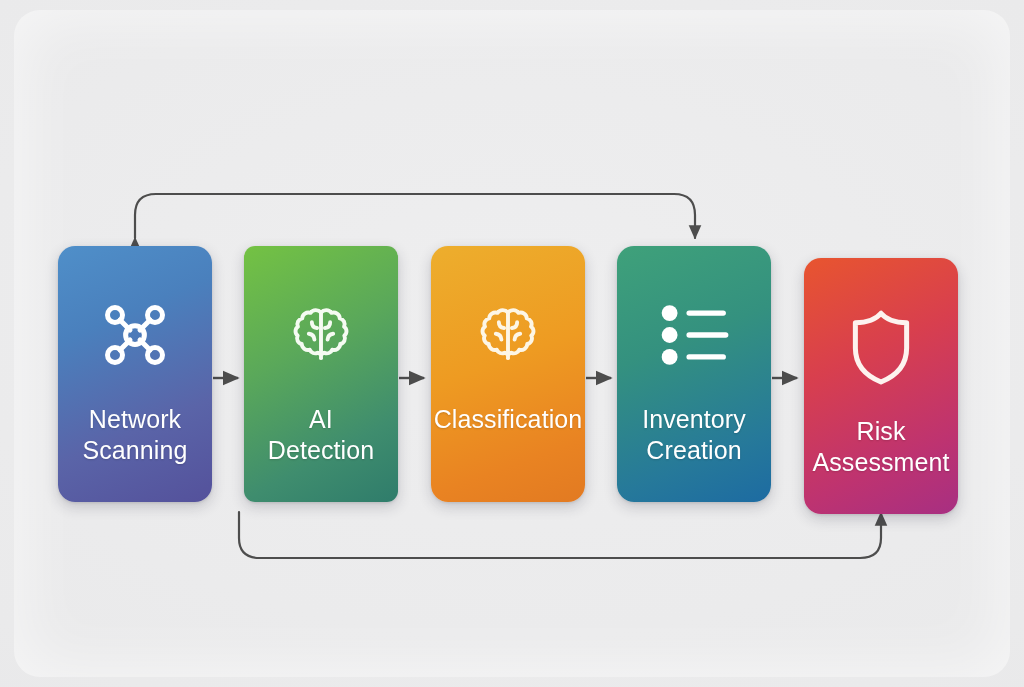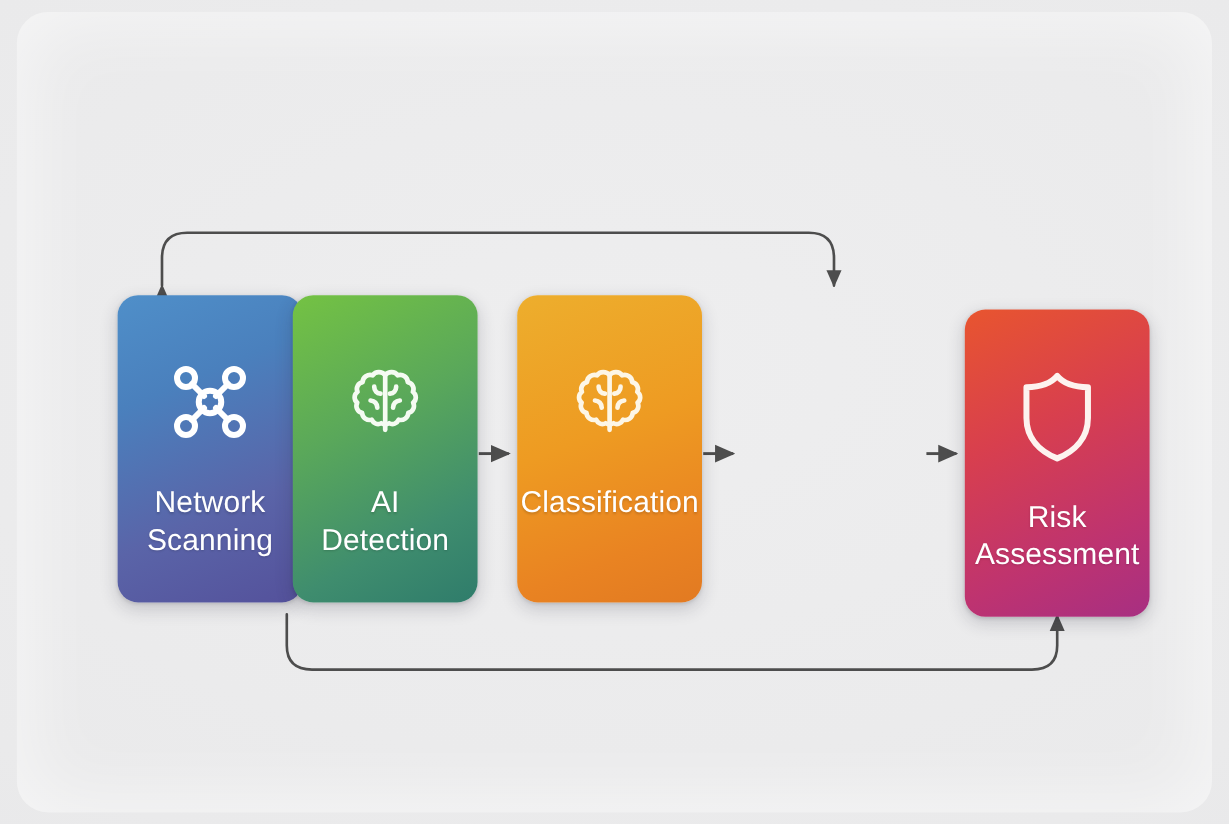--- a/index.html
+++ b/index.html
@@ -53,22 +53,22 @@
   }
 
   
   #card-0{left:58px;}
   #card-1{left:244px;}
   #card-2{left:431px;}
   #card-3{left:617px;}
   #card-4{left:804px;margin-top:12px;}
 
   
-  #card-0{background:linear-gradient(157deg,#4f8fc9 0%,#4a80bd 30%,#5a64a8 68%,#54519b 100%);margin-left:40px;}
-  #card-1{background:linear-gradient(152deg,#74c243 0%,#5aa85a 40%,#3f8d6e 75%,#2f7c6b 100%);}
+  #card-0{background:linear-gradient(157deg,#4f8fc9 0%,#4a80bd 30%,#5a64a8 68%,#54519b 100%);}
+  #card-1{background:linear-gradient(152deg,#74c243 0%,#5aa85a 40%,#3f8d6e 75%,#2f7c6b 100%);border-radius:11px;}
   #card-2{background:linear-gradient(160deg,#edae2d 0%,#ee9b22 45%,#e98322 80%,#e27a22 100%);}
   #card-3{background:linear-gradient(158deg,#3fa17a 0%,#34917f 38%,#26799a 78%,#1d6ba2 100%);}
   #card-4{background:linear-gradient(155deg,#e8552f 0%,#d83f4e 38%,#be3370 75%,#a72f82 100%);}
 
   
   #card-2 .lbl{left:-34px;right:-34px;}
 </style>
 </head>
 <body>
 
@@ -145,20 +145,36 @@
           <line x1="32" y1="13.5" x2="32" y2="51"></line>
           <path d="M24.5 21.5c0 2.8 1.8 4.5 4.3 4.8"></path>
           <path d="M22 31c2.6.3 4.4 2.1 4.6 4.8"></path>
           <path d="M39.5 21.5c0 2.8-1.8 4.5-4.3 4.8"></path>
           <path d="M42 31c-2.6.3-4.4 2.1-4.6 4.8"></path>
         </svg>
       </div>
       <div class="lbl">Classification</div>
     </div>
 
+    <div class="card" id="card-3">
+      <div class="glyph">
+        <svg width="78" height="72" viewBox="0 0 64 58" fill="none">
+          <circle cx="12" cy="11" r="6.5" fill="#ffffff"></circle>
+          <circle cx="12" cy="29" r="6.5" fill="#ffffff"></circle>
+          <circle cx="12" cy="47" r="6.5" fill="#ffffff"></circle>
+          <g stroke="#ffffff" stroke-width="4.4" stroke-linecap="round">
+            <line x1="28" y1="11" x2="56" y2="11"></line>
+            <line x1="28" y1="29" x2="58" y2="29"></line>
+            <line x1="28" y1="47" x2="56" y2="47"></line>
+          </g>
+        </svg>
+      </div>
+      <div class="lbl">Inventory
+Creation</div>
+    </div>
 
     <div class="card" id="card-4">
       <div class="glyph">
         <svg width="74" height="80" viewBox="0 0 58 64" fill="none" stroke="#fdf3ef" stroke-width="4" stroke-linejoin="round" stroke-linecap="round">
           <path d="M29 5 C24.5 10.5 16.5 12.5 8.5 12.5 L8.5 33 C8.5 47 18 55.5 29 60 C40 55.5 49.5 47 49.5 33 L49.5 12.5 C41.5 12.5 33.5 10.5 29 5 Z"></path>
         </svg>
       </div>
       <div class="lbl">Risk
 Assessment</div>
     </div>

